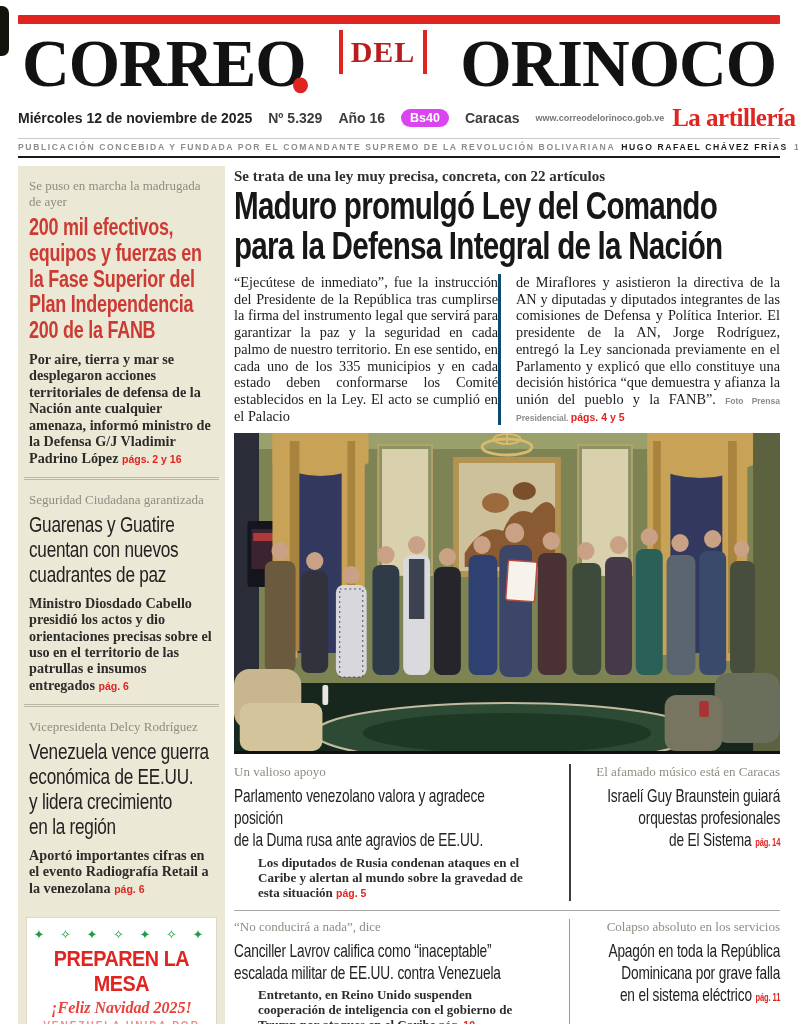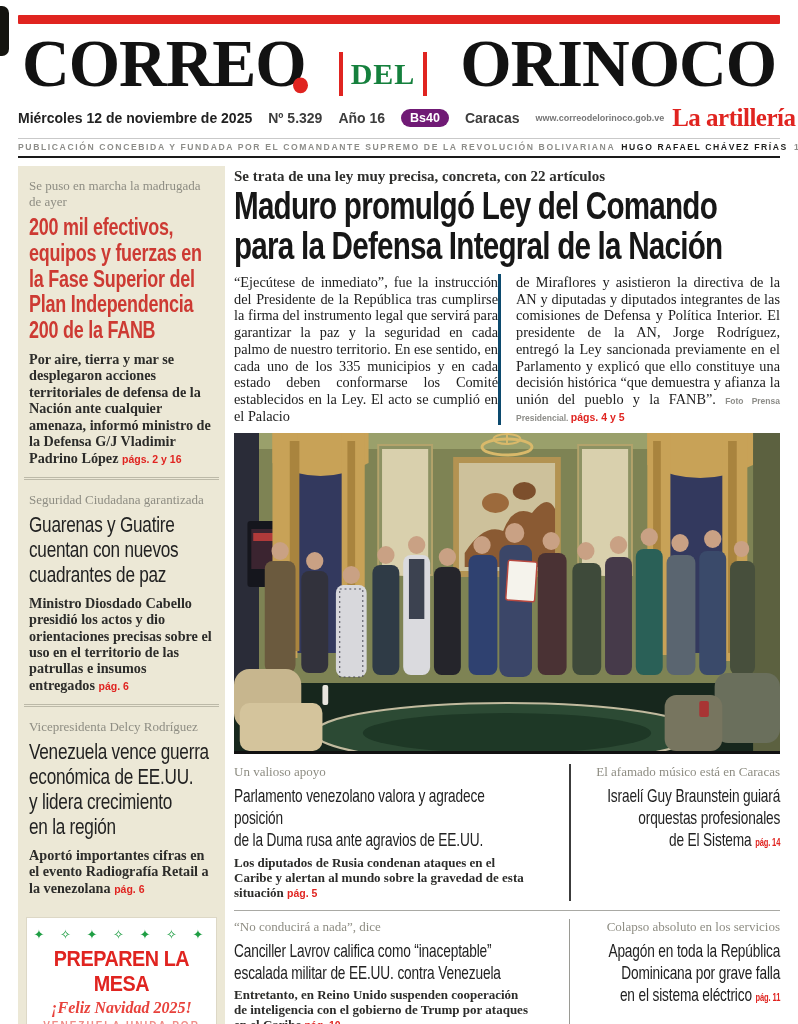--- a/index.html
+++ b/index.html
@@ -4,33 +4,33 @@
 <style>
   * { margin:0; padding:0; box-sizing:border-box; }
   html,body { width:798px; background:#ffffff; }
   body { height:1024px; overflow:hidden; font-family:"Liberation Sans", sans-serif; color:#1d1d1b; position:relative; }
 
   .sheet { padding:0 18px; }
 
   
   .edge-artifact { position:absolute; left:0; top:6px; width:9px; height:50px; background:#14140f; border-radius:0 7px 7px 0; }
   .topbar { height:9px; background:#e02420; margin:15px 0 4px 0; border-radius:1px; }
-  .mast-title { display:flex; align-items:flex-end; justify-content:space-between; padding:2px 4px 0 4px; }
+  .mast-title { display:flex; align-items:flex-start; justify-content:space-between; padding:2px 4px 0 4px; }
   .mast-word { font-family:"Liberation Serif", serif; font-weight:bold; font-size:66px; letter-spacing:-1px; color:#121212; line-height:1; transform:scaleY(1.04); white-space:nowrap; }
   .mast-left { position:relative; }
   .mast-dot { position:absolute; right:-2px; bottom:4px; width:15px; height:15px; background:#e02420; border-radius:50%; }
   .mast-mid-wrap { display:flex; align-items:center; gap:8px; padding:0 2px; }
   .redbar { width:4px; height:44px; background:#e02420; }
-  .mast-mid { font-family:"Liberation Serif", serif; font-weight:bold; font-size:30px; color:#15803d; letter-spacing:1px; }
+  .mast-mid { font-family:"Liberation Serif", serif; font-weight:bold; font-size:30px; color:#b91c1c; letter-spacing:1px; }
 
   .dateline { display:flex; align-items:center; margin-top:8px; gap:8px; }
   .dl-item { font-size:14px; font-weight:bold; color:#222; white-space:nowrap; }
   .dl-sep { width:1px; height:14px; background:#b7b7b7; }
   .dl-light { font-weight:bold; color:#3c3c3c; }
-  .price-badge { background:#701a75; color:#fff; font-weight:bold; font-size:12.5px; padding:2px 9px; border-radius:11px; }
+  .price-badge { background:#d946ef; color:#fff; font-weight:bold; font-size:12.5px; padding:2px 9px; border-radius:11px; }
   .dl-url { font-size:9px; color:#777; font-weight:bold; }
   .tagline { margin-left:auto; font-family:"Liberation Serif", serif; font-weight:bold; font-size:25px; color:#e02420; white-space:nowrap; letter-spacing:-0.5px; }
 
   .founder-rule-top { border-top:1px solid #c9c9c9; margin-top:6px; }
   .founder { display:flex; gap:6px; align-items:baseline; padding:3px 0 4px 0; font-size:8.6px; letter-spacing:1.6px; color:#8d8d89; font-weight:bold; white-space:nowrap; }
   .founder b { color:#1d1d1b; }
   .founder-rule-bot { border-top:2px solid #1a1a1a; }
 
   
   .content { display:flex; gap:9px; margin-top:8px; }
@@ -67,21 +67,21 @@
   .photo svg { width:100%; height:318px; display:block; }
 
   
   .bgrid { margin-top:2px; }
   .brow { display:flex; padding:8px 0 9px 0;gap:21px; }
   .brow + .brow { border-top:1px solid #a9a9a4; }
   .bcell-l { width:57.5%; flex:0 0 57.5%; padding-right:14px; }
   .bcell-r { flex:1; min-width:0; padding-left:13px; border-left:1px solid #9a9a94;text-align:right; }
   .bcell-r.thick { border-left:2px solid #3c3c3c; }
   .bhead { font-size:19px; font-weight:normal; color:#222; line-height:1.18; letter-spacing:-0.2px; }
-  .bdeck { font-family:"Liberation Serif", serif; font-weight:bold; font-size:13px; line-height:1.15; color:#2c2c2a; margin-top:4px; }
+  .bdeck { font-family:"Liberation Serif", serif; font-weight:bold; font-size:13px; line-height:1.15; color:#2c2c2a; margin-top:4px;margin-left:24px; }
 </style>
 </head>
 <body>
 
 <div class="edge-artifact"></div>
 
 <div class="sheet">
 
   <div>
     <div class="topbar"></div>

